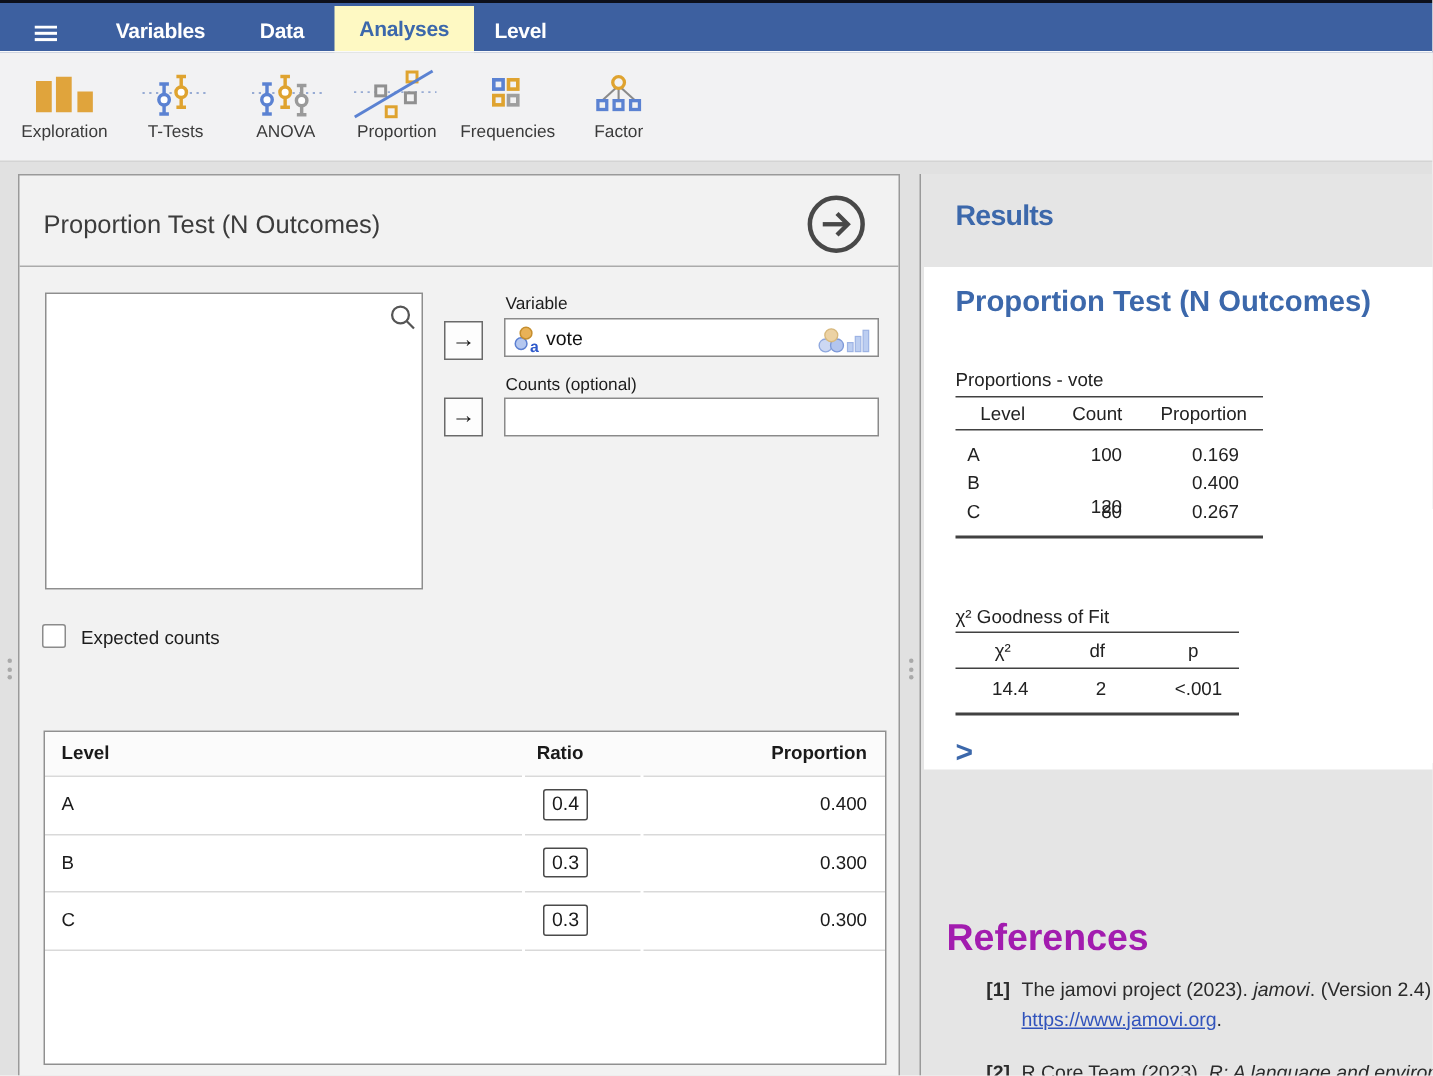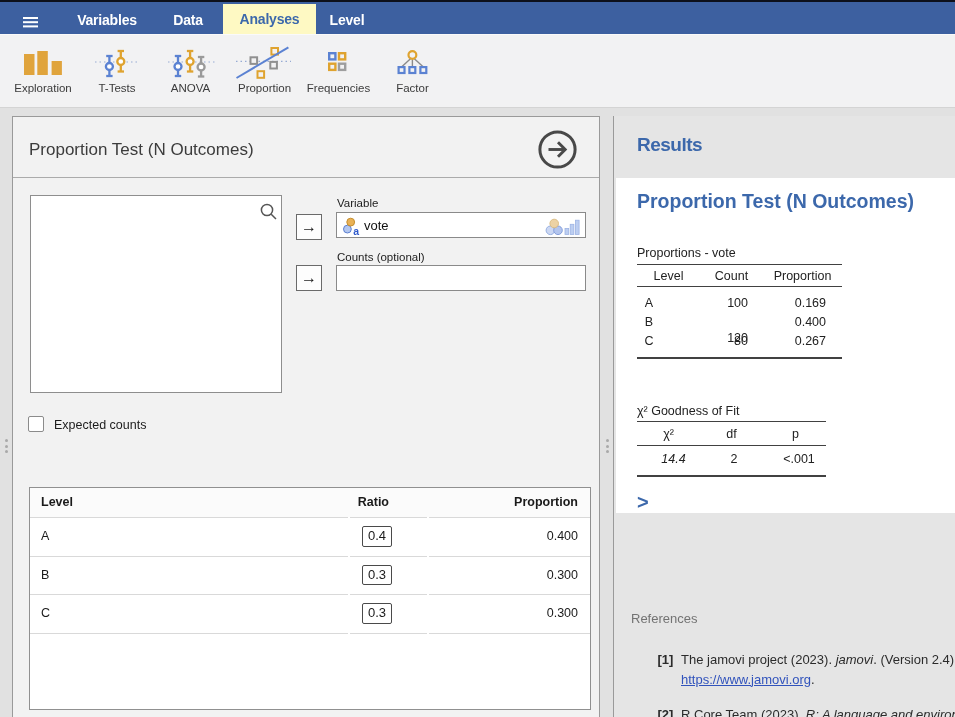--- a/index.html
+++ b/index.html
@@ -47,21 +47,21 @@
   #whitepage{position:absolute;left:1.5px;top:62px;width:340px;height:335px;background:#fff;}
   #r-h1{position:absolute;left:23px;top:74px;font-size:19.5px;font-weight:bold;color:#3c68ab;white-space:nowrap;}
   .rtable{position:absolute;font-size:12.5px;color:#222;}
   .rt-title{position:absolute;left:0;white-space:nowrap;}
   .rt-topline{position:absolute;left:0;right:0;height:1px;background:#414141;}
   .rt-line{position:absolute;left:0;right:0;height:1px;background:#414141;}
   .rt-thick{position:absolute;left:0;right:0;height:2px;background:#414141;}
   .ct{position:absolute;transform:translateX(-50%);white-space:nowrap;}
   .rtxt{position:absolute;transform:translateX(-100%);white-space:nowrap;}
   #more{position:absolute;left:23px;top:375px;color:#3c68ab;font-size:20px;font-weight:bold;}
-  #refs-title{position:absolute;left:17px;top:495px;font-size:13px;font-weight:normal;color:#737373;}
+  #refs-title{position:absolute;left:17px;top:495px;font-size:25px;font-weight:bold;color:#a21caf;}
   .refnum{position:absolute;font-weight:bold;font-size:13px;color:#2b2b2b;}
   .reftxt{position:absolute;font-size:13px;color:#2b2b2b;white-space:nowrap;}
   .reflink{color:#3153bc;text-decoration:underline;}
 </style>
 </head>
 <body>
 <div id="app">
   <div class="abs" id="topstrip"></div>
   <div class="abs" id="topbar">
     <svg class="abs" style="left:22.5px;top:14.5px;" width="15" height="11" viewBox="0 0 15 11">
@@ -267,21 +267,21 @@
       <div class="rt-thick" style="top:111.2px;"></div>
     </div>
 
     <div class="rtable" style="width:188.5px;left:23px;top:287.5px;">
       <div class="rt-title" style="top:0;">χ² Goodness of Fit</div>
       <div class="rt-topline" style="top:17.5px;"></div>
       <div class="ct" style="left:31.5px;top:23px;">χ²</div>
       <div class="ct" style="left:94.5px;top:23px;">df</div>
       <div class="ct" style="left:158.5px;top:23px;">p</div>
       <div class="rt-line" style="top:41.5px;"></div>
-      <div class="ct" style="left:36.5px;top:48.5px;font-style:italic;">14.4</div>
+      <div class="ct" style="left:36.5px;top:48.5px;">14.4</div>
       <div class="ct" style="left:97px;top:48.5px;">2</div>
       <div class="ct" style="left:162px;top:48.5px;">&lt;.001</div>
       <div class="rt-thick" style="top:71.5px;"></div>
     </div>
 
     <div id="more">&gt;</div>
 
     <div id="refs-title">References</div>
     <div class="refnum" style="left:43.5px;top:535.5px;">[1]</div>
     <div class="reftxt" style="left:67px;top:535.5px;">The jamovi project (2023). <i>jamovi</i>. (Version 2.4) [Computer Software]. Retrieved from</div>

